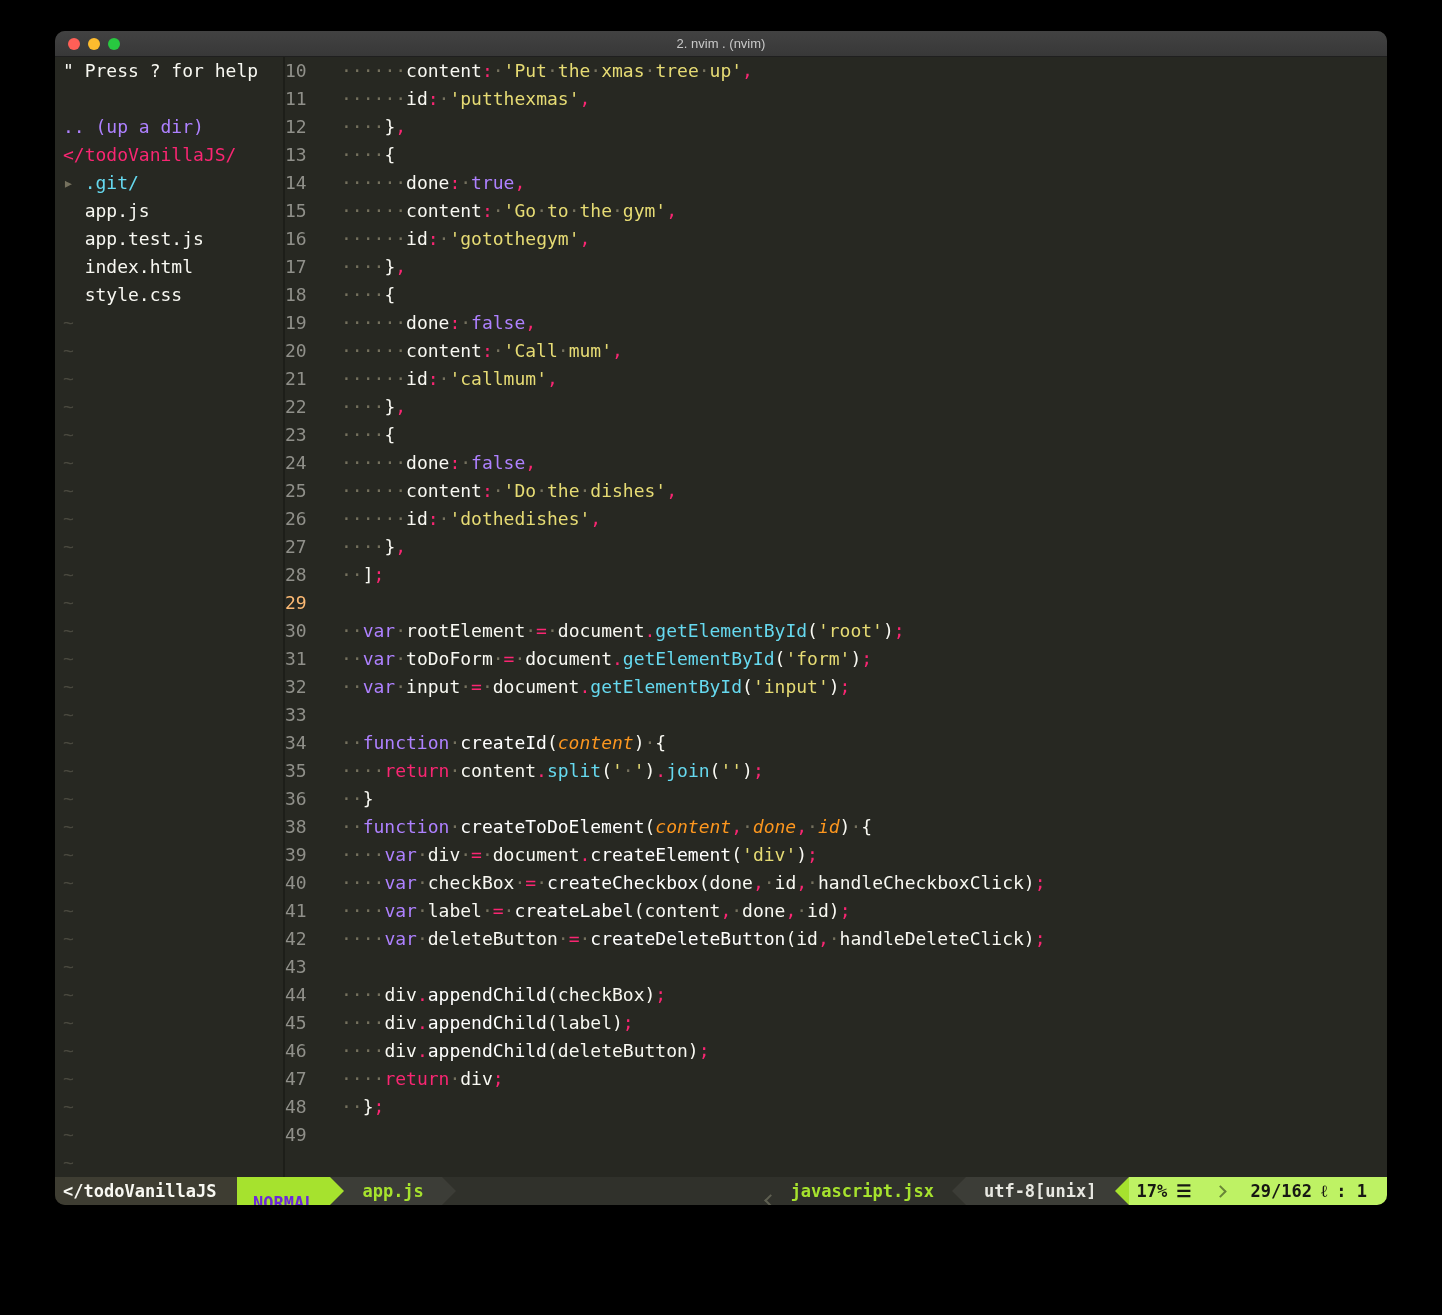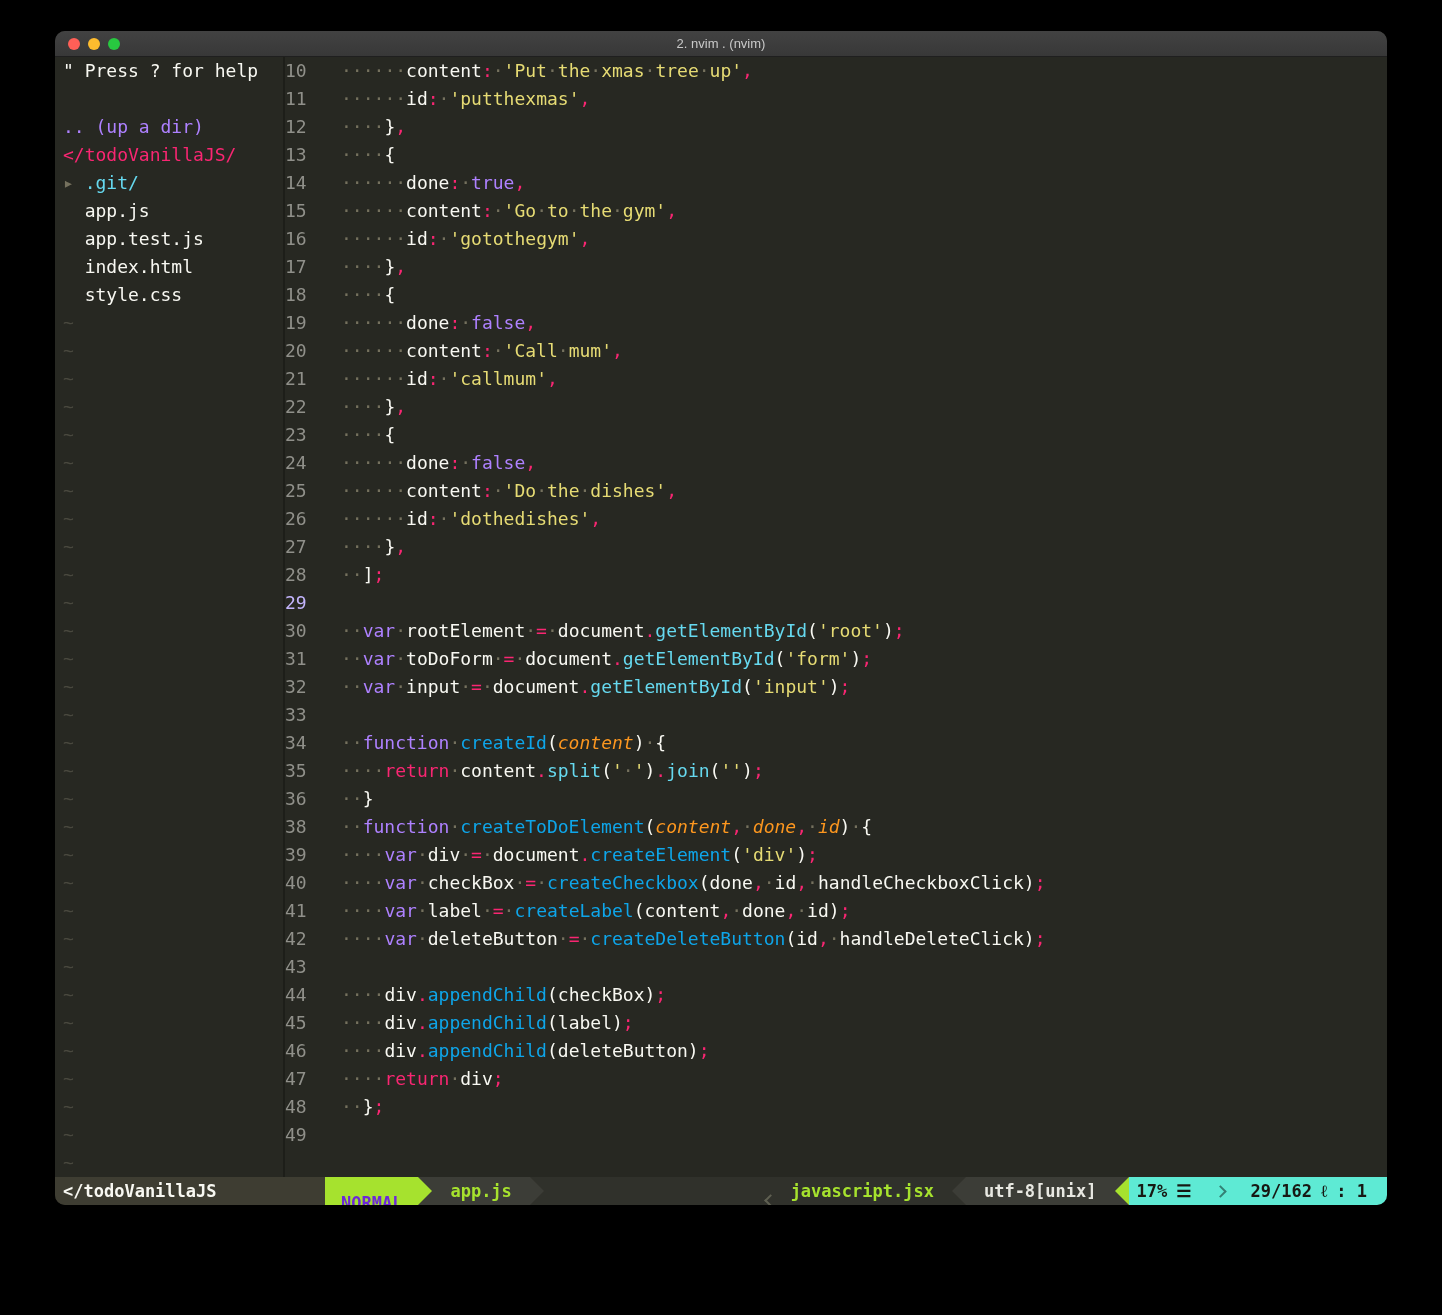--- a/index.html
+++ b/index.html
@@ -19,51 +19,51 @@
   .light{width:12px;height:12px;border-radius:50%}
   .l-close{background:#ff5f57}.l-min{background:#febc2e}.l-zoom{background:#28c840}
 
   .main{display:flex;height:1120px}
   .sidebar{width:230px;border-right:2px solid #1d1e19;font-size:18px;overflow:hidden}
   .srow{height:28px;line-height:28px;padding-left:8px;white-space:pre}
 
   .editor{flex:1;font-size:18px;overflow:hidden}
   .line{height:28px;line-height:28px;white-space:pre;display:flex}
   .lnum{flex:none;width:38px;color:#90908a}
-  .lnum.cur{color:#c4b5fd}
+  .lnum.cur{color:#fdba74}
   .ltext{padding-left:18px}
 
   
   .c-w{color:#75715e}
   .c-f{color:#f8f8f2}
   .c-p{color:#f92672}
   .c-y{color:#e6db74}
   .c-u{color:#ae81ff}
   .c-k{color:#ae81ff;}
   .c-b{color:#66d9ef}
-  .c-g{color:#0ea5e9}
+  .c-g{color:#ffffff}
   .c-o{color:#fd971f;font-style:italic}
   .c-t{color:#49483e}
 
   .statusbar{height:28px;display:flex;font-size:17px;font-weight:bold;line-height:28px}
-  .sb-left{width:270px;flex:none;background:#3e3d32;color:#f8f8f2;padding-left:8px;white-space:pre}
+  .sb-left{width:182px;flex:none;background:#3e3d32;color:#f8f8f2;padding-left:8px;white-space:pre}
   .sb-mode{flex:none;background:#a6e22e;color:#6d28d9;padding:12px 16px}
   .sep{flex:none;width:14px;height:28px;position:relative}
   .sep i{position:absolute;top:0;width:0;height:0;
     border-top:14px solid transparent;border-bottom:14px solid transparent}
   .sep-r i{left:0;border-left:14px solid transparent}
   .sep-l i{right:0;border-right:14px solid transparent}
   .sb-file{flex:none;background:#3c3d37;color:#a6e22e;padding:0 18px}
   .sb-mid{flex:1;background:#30312b}
   .ftwrap{flex:none;display:flex;align-items:flex-end;background:#30312b;padding-left:6px}
   .chev-thin{width:9px;height:9px;border-left:2px solid #5f6052;border-bottom:2px solid #5f6052;
     transform:rotate(45deg);margin:0 4px 0 10px}
   .sb-ft{color:#a6e22e;padding:0 18px 0 12px}
   .sb-enc{flex:none;background:#3c3d37;color:#e8e8e2;padding:0 18px}
-  .sb-pos{flex:none;background:#5eead4;color:#171813;display:flex;align-items:center;
+  .sb-pos{flex:none;background:#bef264;color:#171813;display:flex;align-items:center;
     padding:0 20px 0 8px;gap:9px}
   .chev-dark{width:9px;height:9px;border-top:2px solid rgba(0,0,0,.45);
     border-right:2px solid rgba(0,0,0,.45);transform:rotate(45deg);margin:0 16px}
 </style>
 </head>
 <body>
 
 <div class="window">
 
   <div class="titlebar">

